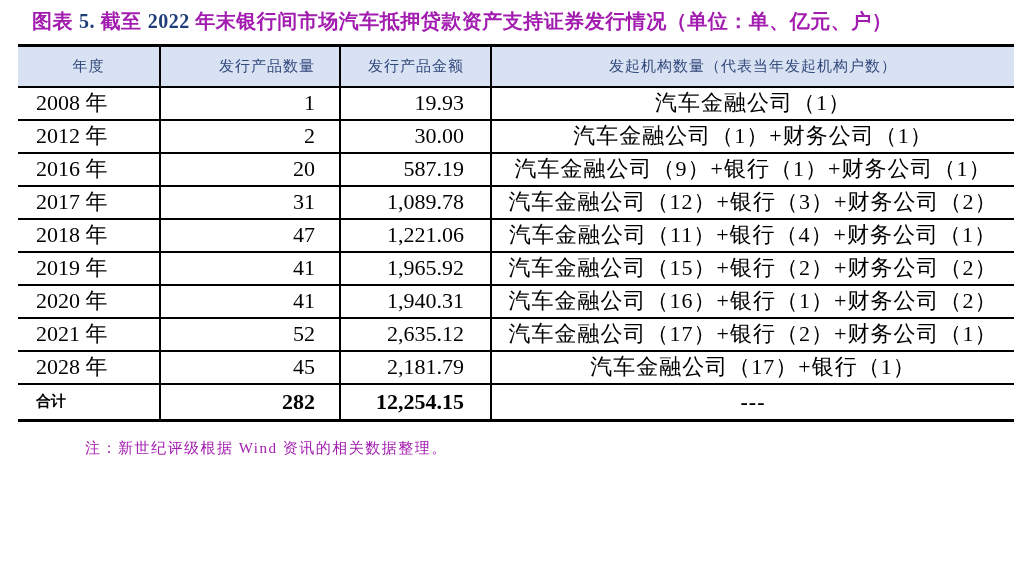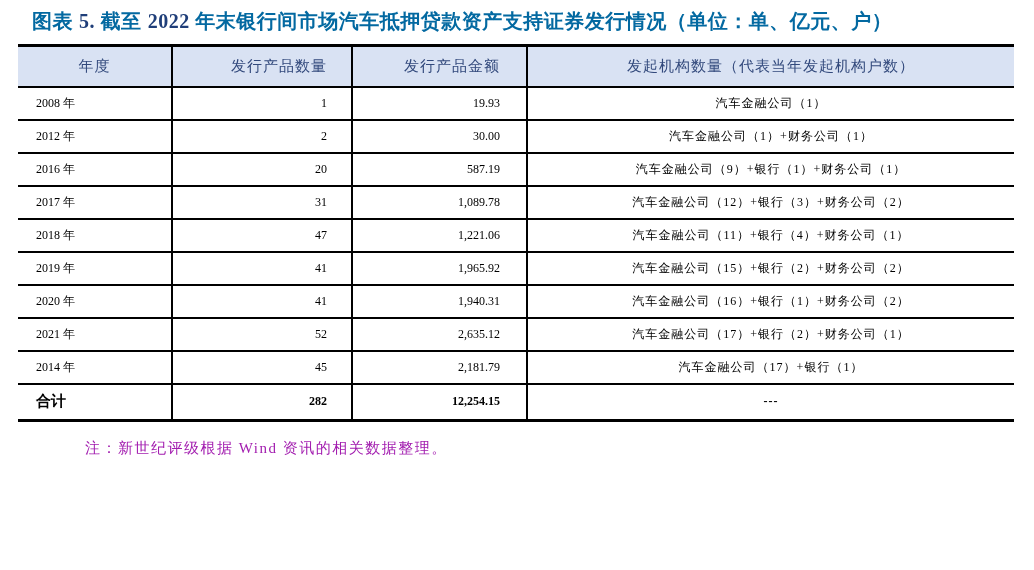--- a/index.html
+++ b/index.html
@@ -13,49 +13,49 @@
   .page { width: 1034px; height: 570px; position: relative; }
 
   .title {
     margin: 8px 0 0 32px;
     font-size: 20px;
     font-weight: bold;
     letter-spacing: 0.5px;
     white-space: nowrap;
     font-family: "Liberation Sans", "DejaVu Sans", sans-serif;
   }
-  .title .t-black { color: #0369a1; }
+  .title .t-black { color: #a21caf; }
   .title .t-blue  { color: #1f3e79; font-family: "Liberation Serif", "DejaVu Serif", serif; }
 
   table.issuance {
     margin: 9px 0 0 18px;
     width: 996px;
     border-collapse: collapse;
     border-top: 3px solid #000;
   }
   th {
     background: #d9e2f3;
     color: #32497c;
     font-weight: normal;
     font-size: 15px;
     height: 41px;
     border-bottom: 2px solid #000;
     letter-spacing: 1px;
   }
   td {
-    font-size: 12px;
+    font-size: 22px;
     height: 33px;
     border-bottom: 2px solid #000;
   }
   th + th, td + td { border-left: 2px solid #000; }
 
-  .c-year  { width: 154px; text-align: left; padding-left: 18px; }
+  .c-year  { width: 142px; text-align: left; padding-left: 18px; }
   th.c-year { text-align: center; padding-left: 0; }
   .c-count { width: 180px; text-align: right; padding-right: 24px; }
-  .c-amount{ width: 175px; text-align: right; padding-right: 26px; }
+  .c-amount{ width: 151px; text-align: right; padding-right: 26px; }
   .c-orig  { text-align: center; letter-spacing: 1px; }
 
   tr.total-row td {
     font-weight: bold;
     height: 37px;
     border-bottom: 3px solid #000;
   }
   tr.total-row td.c-year {
     font-family: Liberation Serif, serif;
     font-size: 15px;
@@ -133,21 +133,21 @@
           <td class="c-amount">1,940.31</td>
           <td class="c-orig">汽车金融公司（16）+银行（1）+财务公司（2）</td>
         </tr>
         <tr>
           <td class="c-year">2021 年</td>
           <td class="c-count">52</td>
           <td class="c-amount">2,635.12</td>
           <td class="c-orig">汽车金融公司（17）+银行（2）+财务公司（1）</td>
         </tr>
         <tr>
-          <td class="c-year">2014 年</td>
+          <td class="c-year">2028 年</td>
           <td class="c-count">45</td>
           <td class="c-amount">2,181.79</td>
           <td class="c-orig">汽车金融公司（17）+银行（1）</td>
         </tr>
       </tbody>
     <tbody>
       <tr class="total-row">
         <td class="c-year">合计</td>
         <td class="c-count">282</td>
         <td class="c-amount">12,254.15</td>

